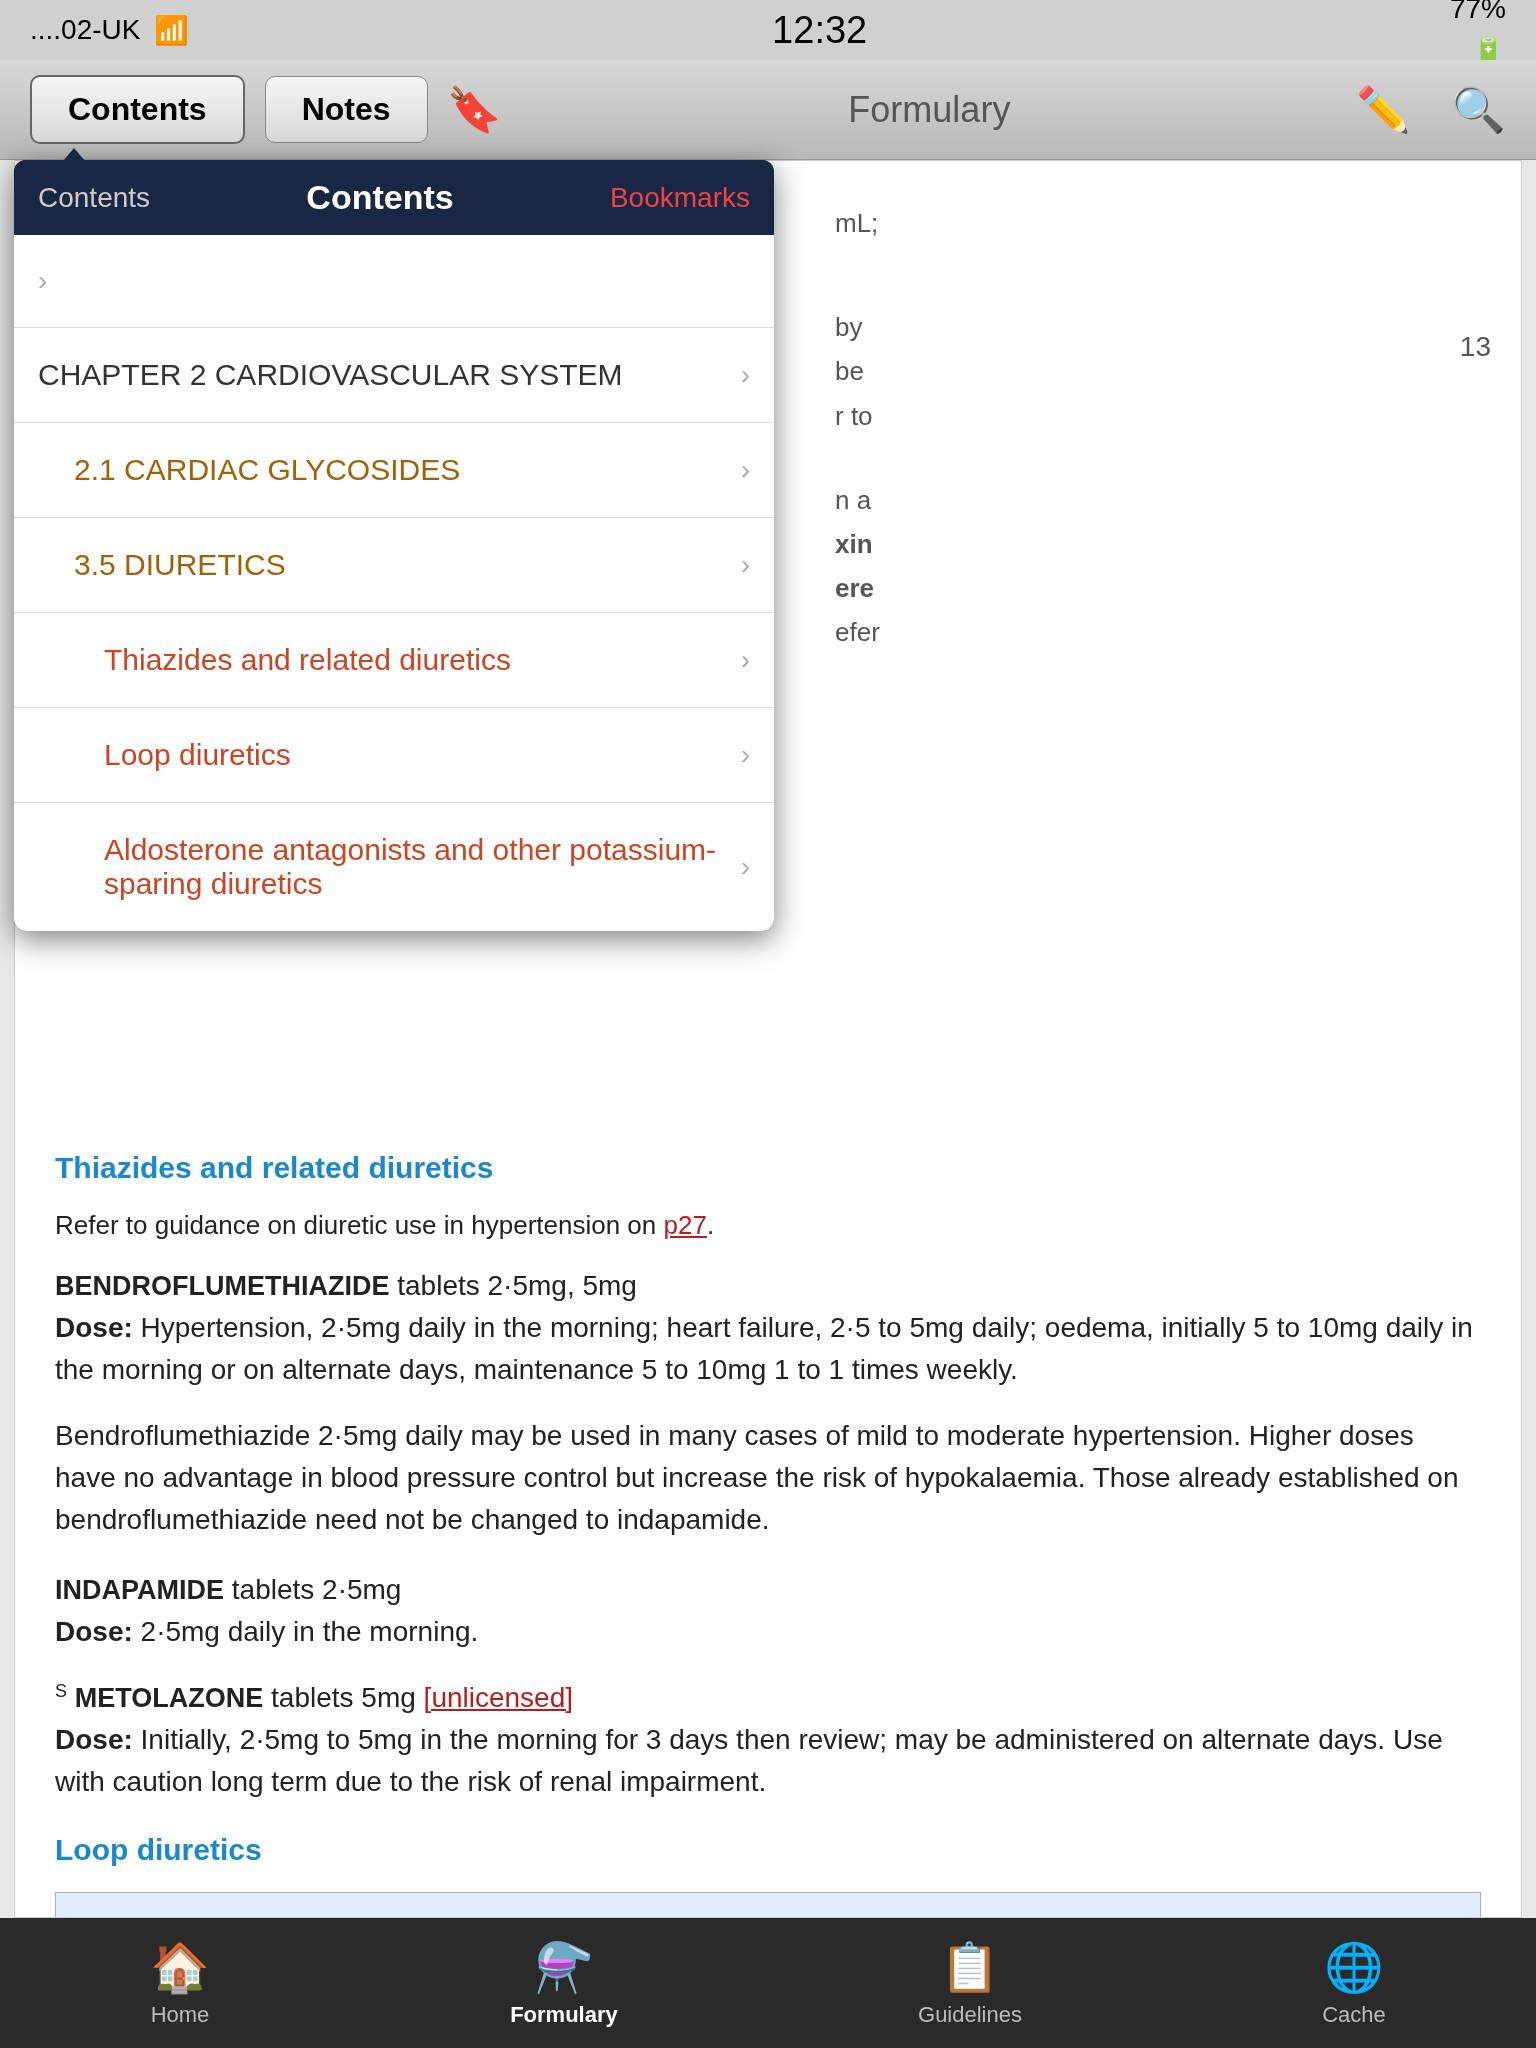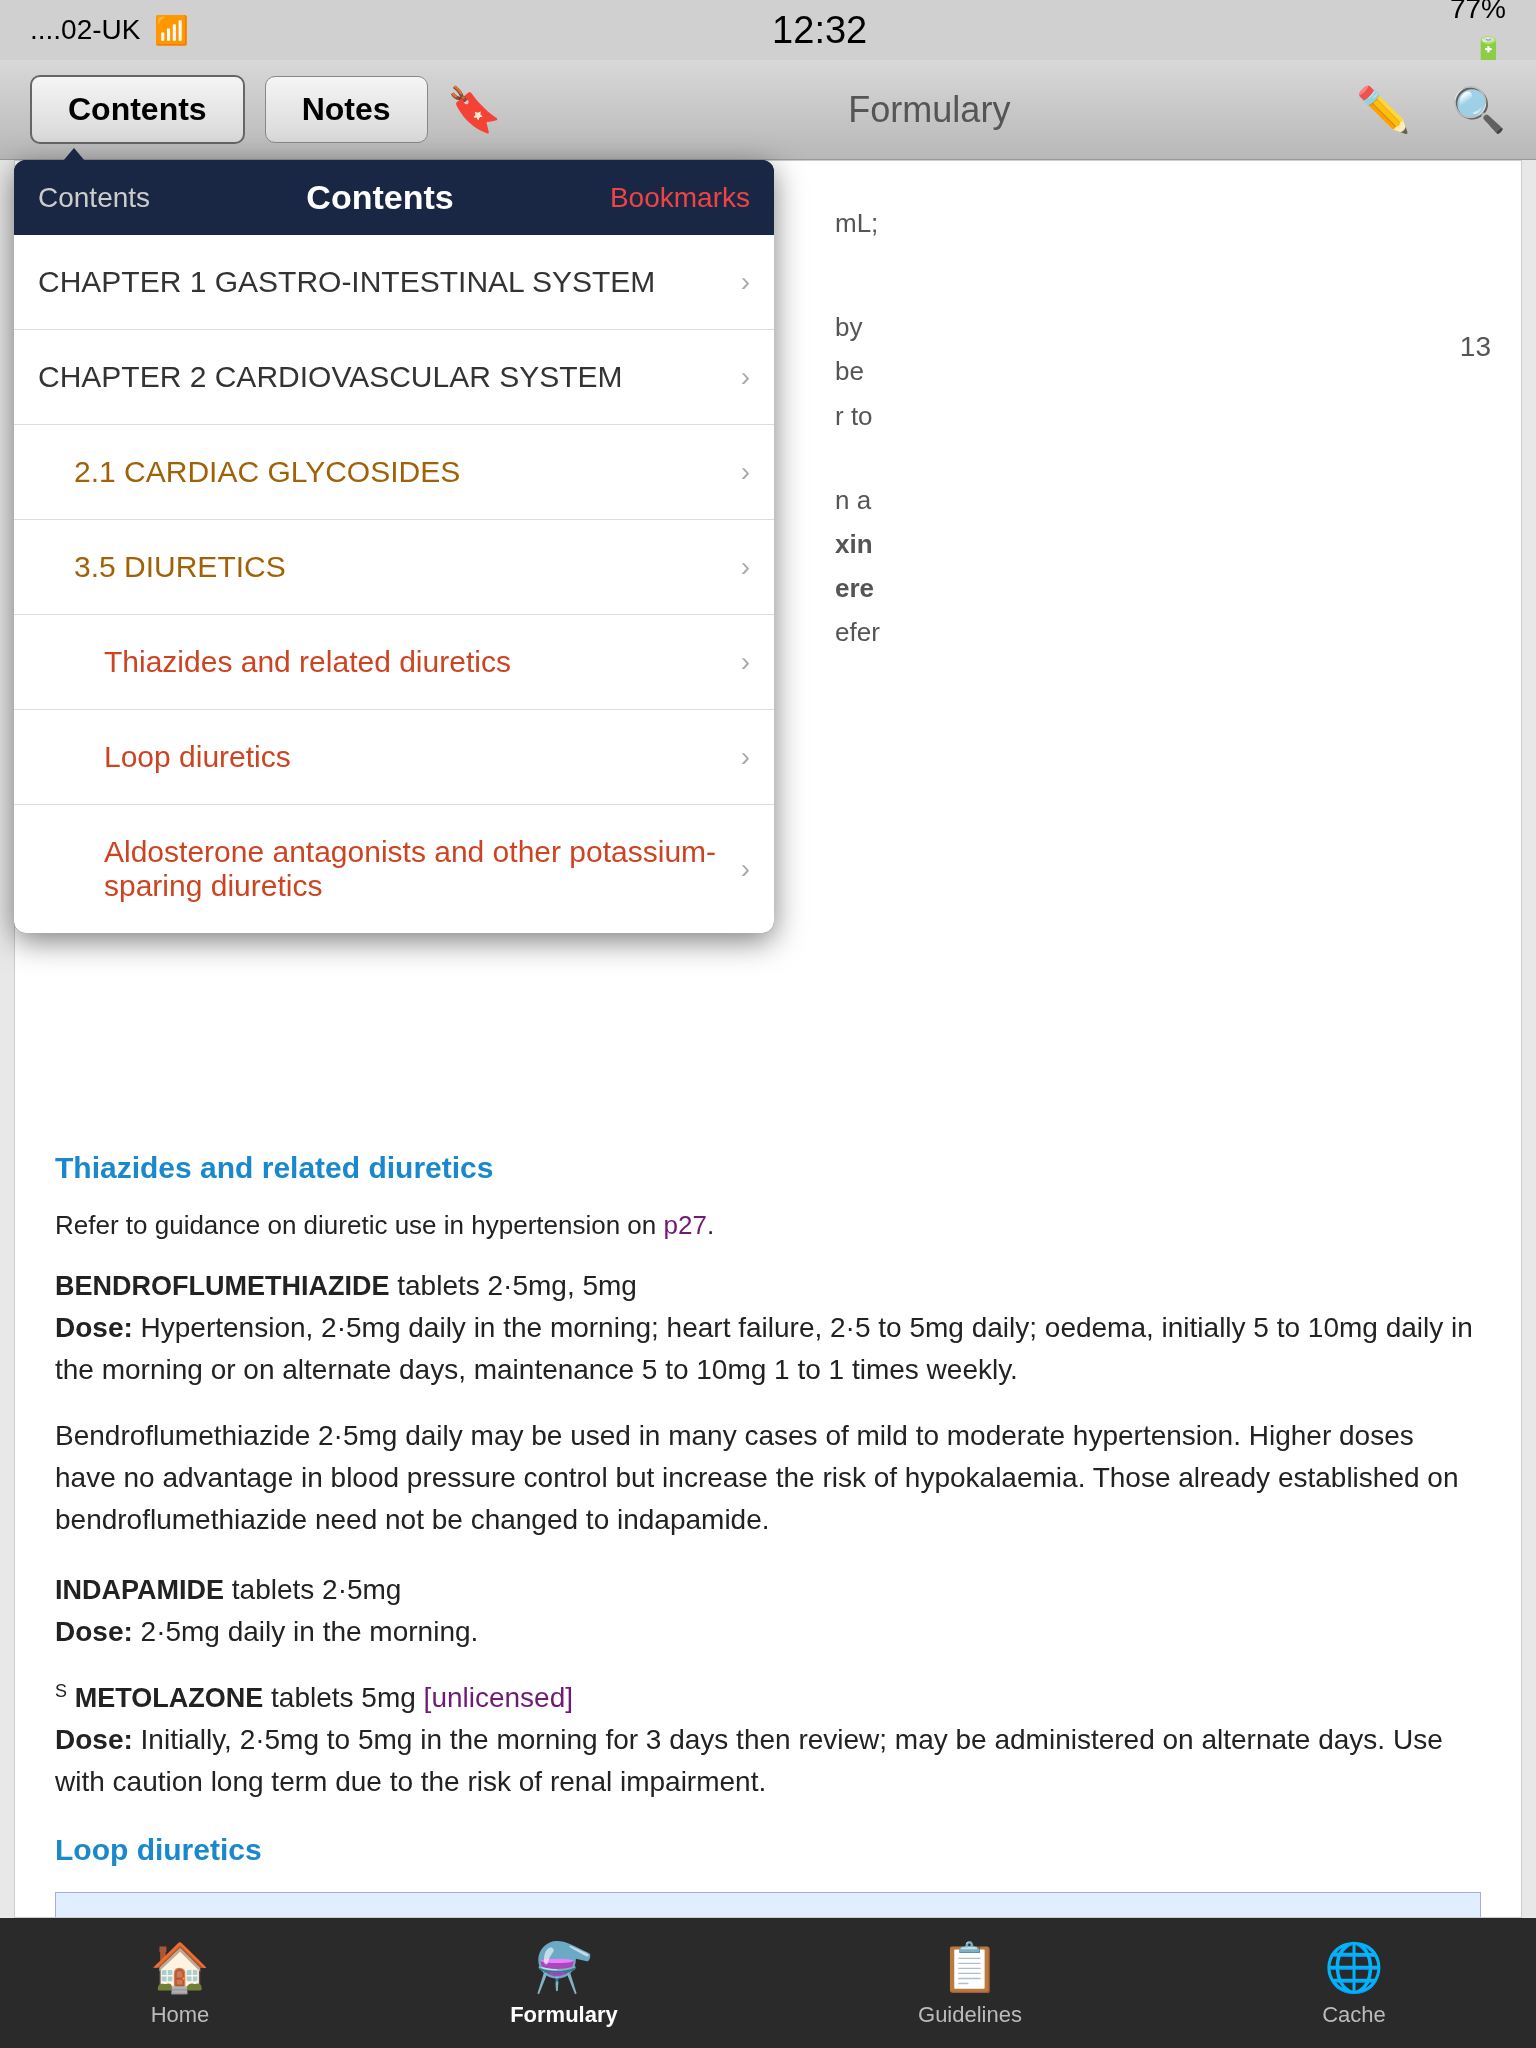--- a/index.html
+++ b/index.html
@@ -157,21 +157,21 @@
       color: #222;
     }
 
     .section-header-blue {
       color: #1a88cc;
       font-size: 30px;
       font-weight: 600;
       margin-bottom: 16px;
     }
     .refer-text { margin-bottom: 20px; font-size: 26px; }
-    .link-text { color: #701a75; }
+    .link-text { color: #b91c1c; text-decoration: underline; }
     .drug-name { font-weight: 700; font-size: 27px; }
     .dose-label { font-weight: 700; }
     .drug-block { margin-bottom: 24px; }
     .first-choice-box {
       border: 1.5px solid #aad;
       background: #e0eeff;
       padding: 18px 30px;
       text-align: center;
       font-size: 30px;
       font-weight: 700;
@@ -299,21 +299,20 @@
 
 <div class="contents-panel">
   <div class="panel-header">
     <span class="panel-header-left">Contents</span>
     <span class="panel-header-title">Contents</span>
     <span class="panel-header-right">Bookmarks</span>
   </div>
   <div class="panel-body">
 
     <div class="panel-item">
-      <span class="panel-item-text">CHAPTER 1 GASTRO-INTESTINAL SYSTEM</span>
       <span class="chevron">›</span>
     </div>
 
     <div class="panel-item">
       <span class="panel-item-text">CHAPTER 2 CARDIOVASCULAR SYSTEM</span>
       <span class="chevron">›</span>
     </div>
 
     <div class="panel-item panel-item-indented">
       <span class="panel-item-text blue">2.1 CARDIAC GLYCOSIDES</span>

